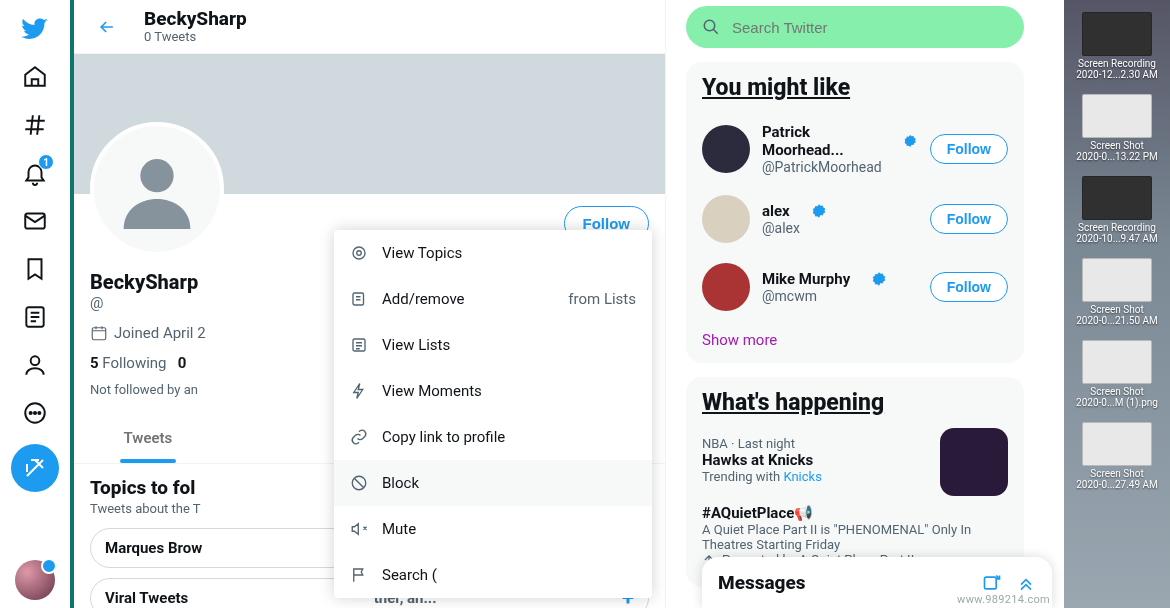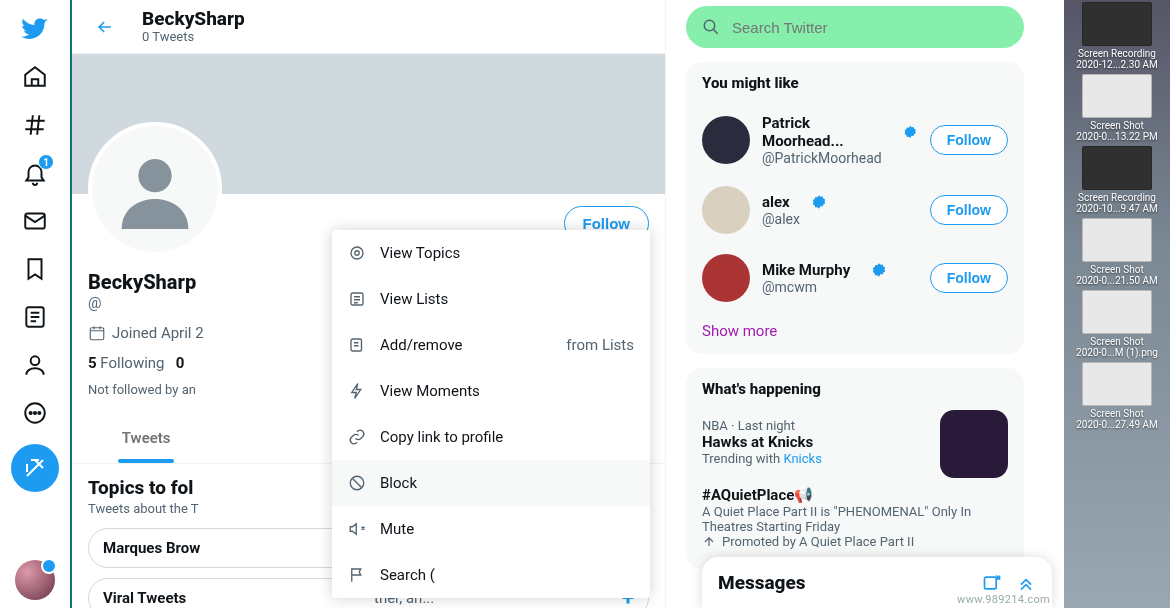--- a/index.html
+++ b/index.html
@@ -55,21 +55,21 @@
     margin-top:auto; margin-bottom:8px; position:relative;
   }
   .account-avatar::after{
     content:""; position:absolute; top:-2px; right:-2px;
     width:12px; height:12px; background:#1d9bf0; border:2px solid #fff; border-radius:50%;
   }
 
   
   .main {
     width: 596px;
-    border-left:2px solid #0f766e;
+    border-left:4px solid #0f766e;
     border-right:1px solid #eff3f4;
     position:relative;
     overflow:hidden;
   }
   .main-header {
     height:54px; display:flex; align-items:center; padding:0 16px;
     border-bottom:1px solid #eff3f4;
   }
   .back-btn {
     width:34px; height:34px; border-radius:50%;
@@ -152,21 +152,21 @@
     display:flex; align-items:center; padding:0 16px; gap:12px;
   }
   .search svg{ width:18px; height:18px; stroke:#536471; fill:none; stroke-width:2;}
   .search input{
     border:none; background:transparent; outline:none;
     font-size:15px; color:#536471; flex:1;
   }
   .card {
     background:#f7f9f9; border-radius:16px; padding:12px 16px 12px 16px;
   }
-  .card-title{ font-weight:800; font-size:15px; margin-bottom:12px;}
+  .card-title{ font-weight:800; font-size:23px; margin-bottom:12px;text-decoration:underline;}
   .suggest{
     display:flex; align-items:center; gap:12px; padding:10px 0;
   }
   .sugg-avatar{
     width:48px; height:48px; border-radius:50%; background:#8aa; flex-shrink:0;
     display:flex; align-items:center; justify-content:center; color:#fff; font-weight:700;
     background-size:cover;
   }
   .sugg-info{ flex:1; min-width:0;}
   .sugg-name{ font-weight:700; font-size:15px; display:flex; align-items:center; gap:21px;}
@@ -200,21 +200,21 @@
 
   
   .desktop{
     position:absolute; right:0; top:0; width:106px; height:100%;
     background: linear-gradient(180deg,#556 0%, #7a8894 40%, #9aa7b1 100%);
     padding:2px 4px;
     display:flex; flex-direction:column; gap:4px;
     font-size:10px; color:#fff;
   }
   .file{
-    display:flex; flex-direction:column; align-items:center; text-align:center;
+    display:flex; flex-direction:column; align-items:center; text-align:center;margin-top:10px;
   }
   .file-thumb{
     width:70px; height:44px; background:#e8e8e8; border:1px solid rgba(0,0,0,0.2);
     border-radius:2px; margin-bottom:2px;
   }
   .file-thumb.dark{ background:#303030;}
   .file-name{ text-shadow:0 1px 2px rgba(0,0,0,0.6); line-height:1.1;}
 
   .watermark{
     position:absolute; right:120px; bottom:2px;
@@ -334,49 +334,49 @@
     </div>
     <div class="topics-section">
       <div class="topics-title">Topics to fol</div>
       <div class="topics-sub">Tweets about the T</div>
       <div class="topic-pill">
         <span>Marques Brow</span>
         <span class="plus">+</span>
       </div>
       <div class="topic-pill">
         <span>Viral Tweets</span>
-        <span style="color:#536471;font-weight:400;">ther, an...</span>
+        <span style="color:#536471;font-weight:700;">ther, an...</span>
         <span class="plus">+</span>
       </div>
     </div>
 
     <div class="menu">
       <div class="menu-item">
         <svg viewBox="0 0 24 24">
             <circle cx="12" cy="12" r="8"></circle>
             <circle cx="12" cy="12" r="3"></circle>
           </svg>
         <span>View Topics</span>
-      </div>
-      <div class="menu-item">
-        <svg viewBox="0 0 24 24">
-            <rect x="4" y="4" width="16" height="16" rx="2"></rect>
-            <path d="M8 9h8M8 13h8M8 17h5"></path>
-          </svg>
-        <span>View Lists</span>
       </div>
       <div class="menu-item" style="justify-content:space-between;">
         <div style="display:flex;align-items:center;gap:14px;">
           <svg viewBox="0 0 24 24">
               <rect x="4" y="4" width="14" height="16" rx="2"></rect>
               <path d="M8 9h6M8 13h6"></path>
             </svg>
           <span>Add/remove</span>
         </div>
         <span style="color:#536471;">from Lists</span>
+      </div>
+      <div class="menu-item">
+        <svg viewBox="0 0 24 24">
+            <rect x="4" y="4" width="16" height="16" rx="2"></rect>
+            <path d="M8 9h8M8 13h8M8 17h5"></path>
+          </svg>
+        <span>View Lists</span>
       </div>
       <div class="menu-item">
         <svg viewBox="0 0 24 24">
             <path d="M13 2L5 14h6l-2 8 8-12h-6l2-8z"></path>
           </svg>
         <span>View Moments</span>
       </div>
       <div class="menu-item">
         <svg viewBox="0 0 24 24">
             <path d="M10 14a5 5 0 007 0l3-3a5 5 0 00-7-7l-1 1M14 10a5 5 0 00-7 0l-3 3a5 5 0 007 7l1-1"></path>

